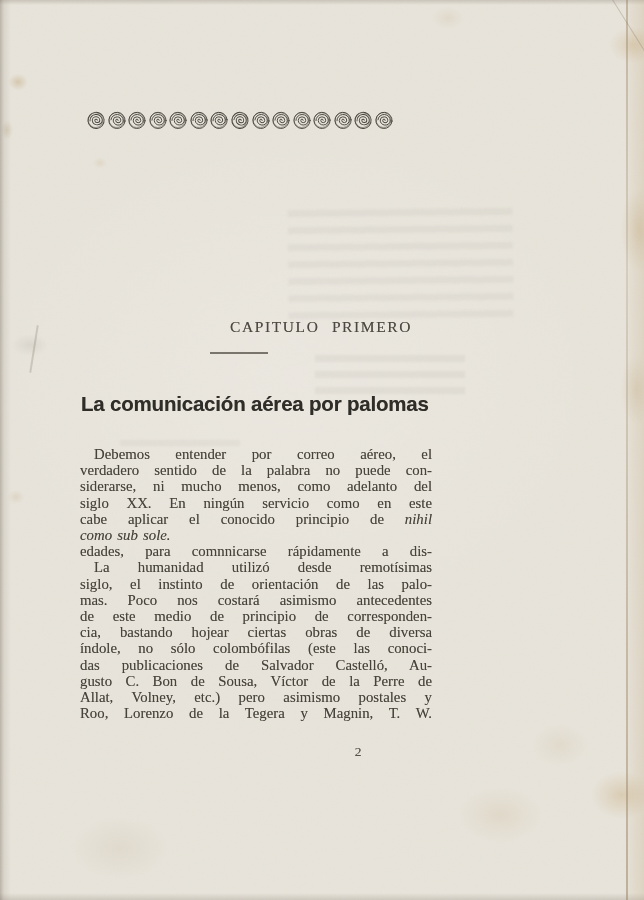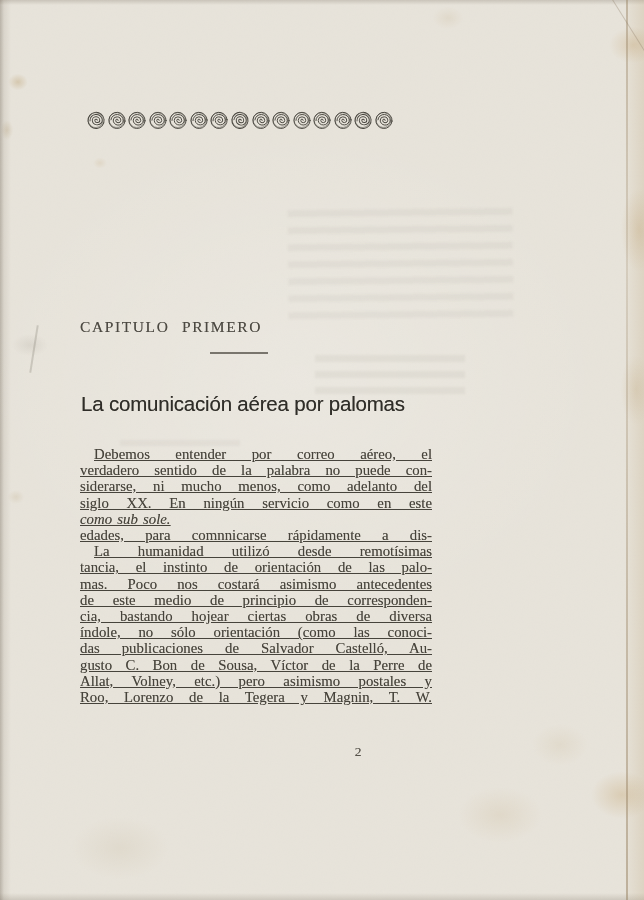--- a/index.html
+++ b/index.html
@@ -55,41 +55,41 @@
       background:repeating-linear-gradient(0deg, rgba(95,88,76,.05) 0 6px, rgba(95,88,76,0) 6px 14px);}
 
   .ornament-row{
     position:absolute;left:86px;top:106px;width:308px;height:28px;
     display:flex;justify-content:space-between;align-items:center;opacity:.88;
   }
   .ornament-row span{display:block;width:20px;height:26px;}
 
   .chapter{
     position:absolute;left:80px;top:318px;width:332px;margin:0;
-    font-size:15.5px;font-weight:400;color:#4c4942;text-align:left;
+    font-size:15.5px;font-weight:400;color:#4c4942;text-align:right;
     letter-spacing:1.6px;word-spacing:7px;
     text-shadow:0 0 .5px rgba(76,73,66,.55);
   }
   .rule{
     position:absolute;left:210px;top:352px;width:58px;height:1.6px;
     background:#5c5950;opacity:.8;
   }
   .title{
     position:absolute;left:81px;top:392px;width:360px;margin:0;
     font-family:"Liberation Sans", sans-serif;
-    font-size:20.5px;font-weight:400;color:#2f2d28;letter-spacing:-.2px;
+    font-size:20.5px;font-weight:700;color:#2f2d28;letter-spacing:-.2px;
     text-shadow:0 0 .5px rgba(47,45,40,.5);
   }
   .body{
     position:absolute;left:80px;top:446px;width:352px;
     font-size:14.8px;line-height:16.2px;color:#46433b;
     text-shadow:0 0 .5px rgba(70,66,56,.45);
     word-spacing:1.5px;
   }
-  .body .line{text-align:justify;text-align-last:justify;text-decoration:underline;}
+  .body .line{text-align:justify;text-align-last:justify;}
   .body .line.no-just{text-align-last:left;}
   .body .line.indent{text-indent:14px;}
   .pagenum{
     position:absolute;left:346px;top:744px;width:24px;text-align:center;
     font-size:13.5px;color:#56524a;text-shadow:0 0 .5px rgba(86,82,74,.5);
   }
 </style>
 </head>
 <body>
 
@@ -220,28 +220,29 @@
 
   <h2 class="chapter">CAPITULO  PRIMERO</h2>
   <div class="rule"></div>
   <h1 class="title">La comunicación aérea por palomas</h1>
 
   <div class="body" id="bodyText">
       <div class="line indent"><span>Debemos entender por correo aéreo, el</span></div>
       <div class="line"><span>verdadero sentido de la palabra no puede con-</span></div>
       <div class="line"><span>siderarse, ni mucho menos, como adelanto del</span></div>
       <div class="line"><span>siglo XX. En ningún servicio como en este</span></div>
+      <div class="line"><span>cabe aplicar el conocido principio de </span><i>nihil</i></div>
       <div class="line no-just"><i>como sub sole.</i></div>
       <div class="line"><span>edades, para comnnicarse rápidamente a dis-</span></div>
       <div class="line indent"><span>La humanidad utilizó desde remotísimas</span></div>
-      <div class="line"><span>tancia, el instinto de orientación de las palo-</span></div>
+      <div class="line"><span>siglo, el instinto de orientación de las palo-</span></div>
       <div class="line"><span>mas. Poco nos costará asimismo antecedentes</span></div>
       <div class="line"><span>de este medio de principio de corresponden-</span></div>
       <div class="line"><span>cia, bastando hojear ciertas obras de diversa</span></div>
-      <div class="line"><span>índole, no sólo orientación (como las conoci-</span></div>
+      <div class="line"><span>índole, no sólo colombófilas (este las conoci-</span></div>
       <div class="line"><span>das publicaciones de Salvador Castelló, Au-</span></div>
       <div class="line"><span>gusto C. Bon de Sousa, Víctor de la Perre de</span></div>
       <div class="line"><span>Allat, Volney, etc.) pero asimismo postales y</span></div>
       <div class="line"><span>Roo, Lorenzo de la Tegera y Magnin, T. W.</span></div>
     </div>
 
   <div class="pagenum">2</div>
 </div>
 
 </body></html>

